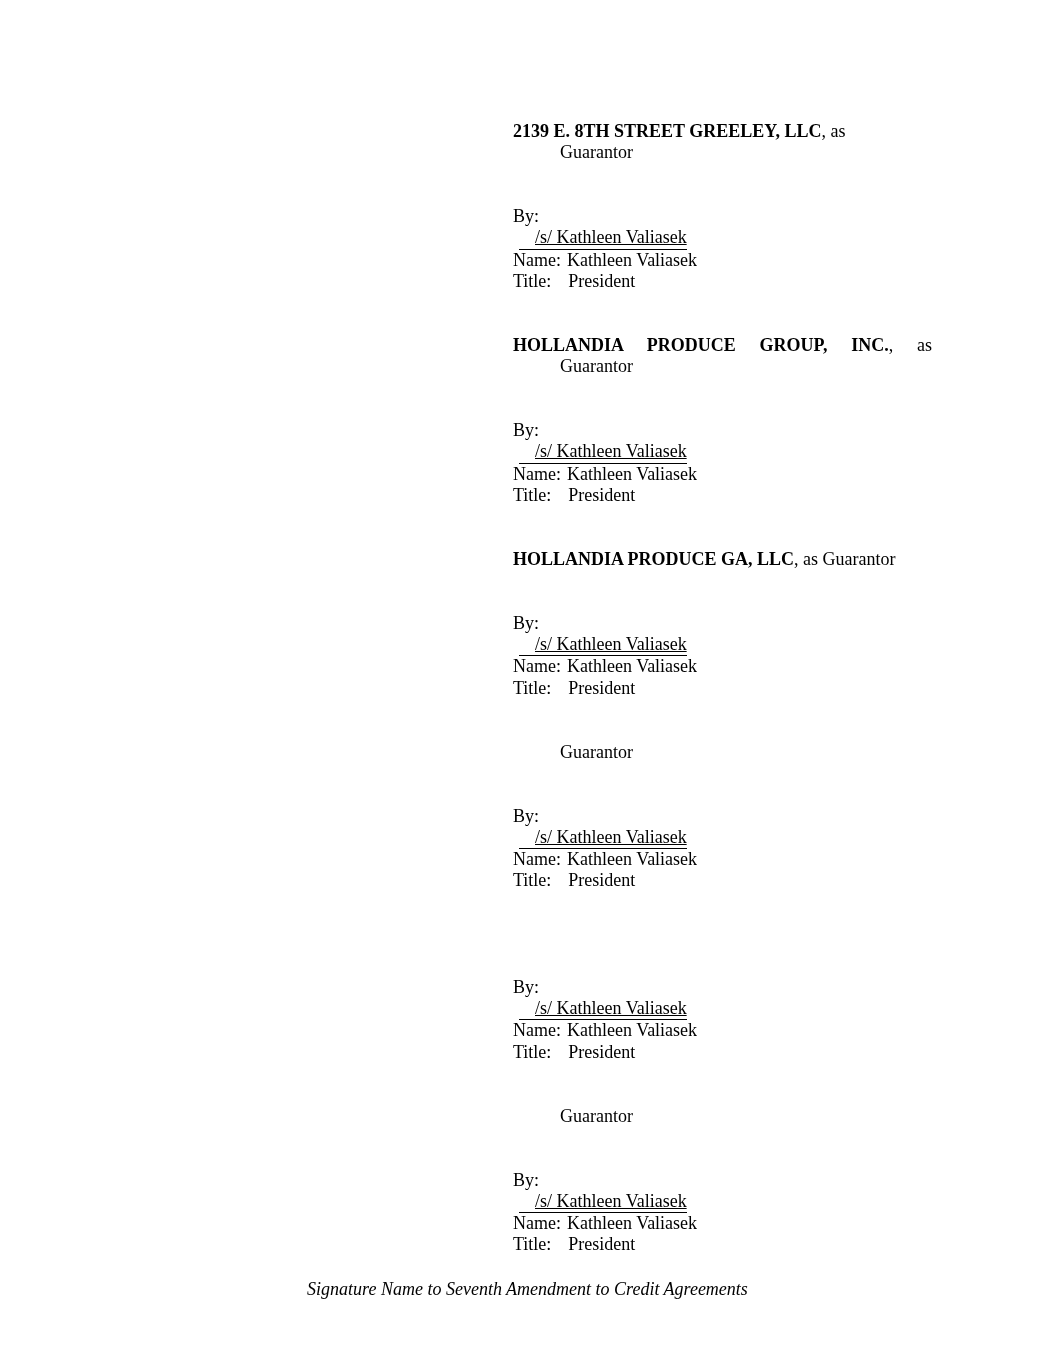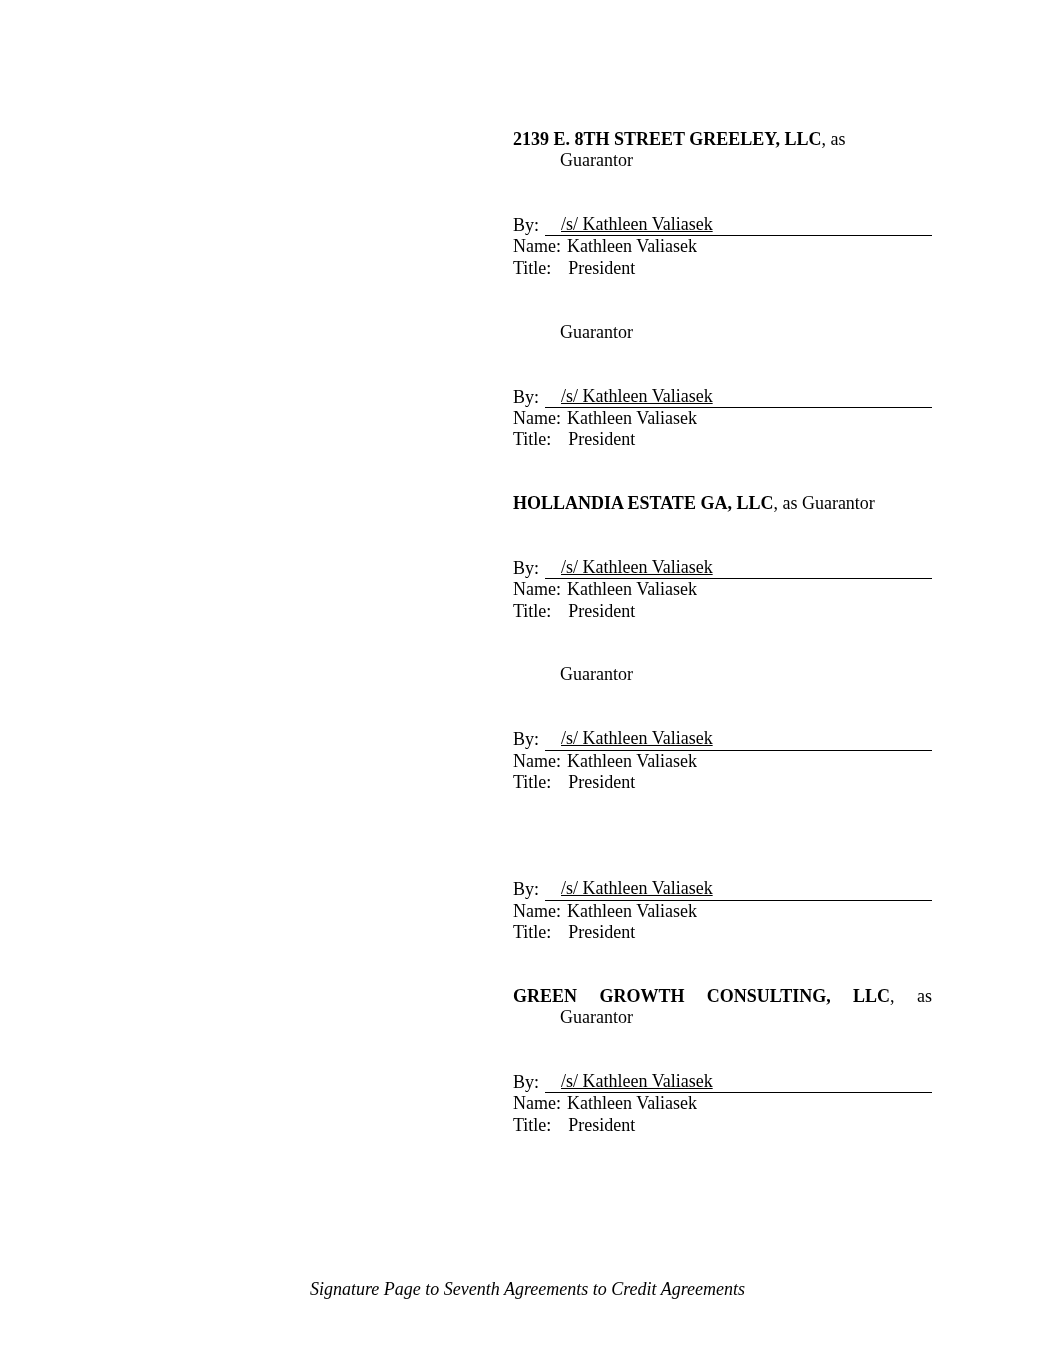--- a/index.html
+++ b/index.html
@@ -18,42 +18,42 @@
   .content {
     position: absolute;
     left: 513px;
     top: 121px;
     width: 419px;
     font-size: 18px;
     line-height: 21.3px;
   }
   .sig-block {
     margin-bottom: 42.6px;
-    margin-top: 8px;
   }
   .h1 {
     white-space: nowrap;
   }
   .h1.just {
     white-space: normal;
     text-align: justify;
     text-align-last: justify;
   }
   .h1 b {
     font-weight: bold;
   }
   .h2 {
     margin-left: 47px;
   }
   .gap2 {
     height: 42.6px;
   }
   .by-line {
     display: flex;
-    align-items: flex-end;
+    align-items: flex-start;
+    flex-direction: column;
   }
   .by-lbl {
     flex: 0 0 auto;
   }
   .sig-area {
     flex: 1 1 auto;
     margin-left: 6px;
     padding-left: 16px;
     border-bottom: 1.5px solid #000000;
     text-decoration: underline;
@@ -87,32 +87,33 @@
     <div class="gap2"></div>
     <div class="by-line">
       <span class="by-lbl">By:</span>
       <span class="sig-area"><span>/s/ Kathleen Valiasek</span></span>
     </div>
     <div><span>Name:</span><span class="name-val">Kathleen Valiasek</span></div>
     <div><span>Title:</span><span class="title-val">President</span></div>
   </section>
 
   <section class="sig-block">
+    <div class="h1 just"><b>HOLLANDIA PRODUCE GROUP, INC.</b><span>, as</span></div>
     <div class="h2">Guarantor</div>
     <div class="gap2"></div>
     <div class="by-line">
       <span class="by-lbl">By:</span>
       <span class="sig-area"><span>/s/ Kathleen Valiasek</span></span>
     </div>
     <div><span>Name:</span><span class="name-val">Kathleen Valiasek</span></div>
     <div><span>Title:</span><span class="title-val">President</span></div>
   </section>
 
   <section class="sig-block">
-    <div class="h1"><b>HOLLANDIA ESTATE GA, LLC</b><span>, as Guarantor</span></div>
+    <div class="h1"><b>HOLLANDIA PRODUCE GA, LLC</b><span>, as Guarantor</span></div>
     <div class="h2"></div>
     <div class="gap2"></div>
     <div class="by-line">
       <span class="by-lbl">By:</span>
       <span class="sig-area"><span>/s/ Kathleen Valiasek</span></span>
     </div>
     <div><span>Name:</span><span class="name-val">Kathleen Valiasek</span></div>
     <div><span>Title:</span><span class="title-val">President</span></div>
   </section>
 
@@ -132,26 +133,25 @@
     <div class="gap2"></div>
     <div class="by-line">
       <span class="by-lbl">By:</span>
       <span class="sig-area"><span>/s/ Kathleen Valiasek</span></span>
     </div>
     <div><span>Name:</span><span class="name-val">Kathleen Valiasek</span></div>
     <div><span>Title:</span><span class="title-val">President</span></div>
   </section>
 
   <section class="sig-block">
-    <div class="h1 just"><b>GREEN GROWTH CONSULTING, LLC</b><span>, as</span></div>
     <div class="h2">Guarantor</div>
     <div class="gap2"></div>
     <div class="by-line">
       <span class="by-lbl">By:</span>
       <span class="sig-area"><span>/s/ Kathleen Valiasek</span></span>
     </div>
     <div><span>Name:</span><span class="name-val">Kathleen Valiasek</span></div>
     <div><span>Title:</span><span class="title-val">President</span></div>
   </section>
 
 </div>
 
-<div class="footer">Signature Page to Seventh Agreements to Credit Agreements</div>
+<div class="footer">Signature Name to Seventh Amendment to Credit Agreements</div>
 
 </body></html>

